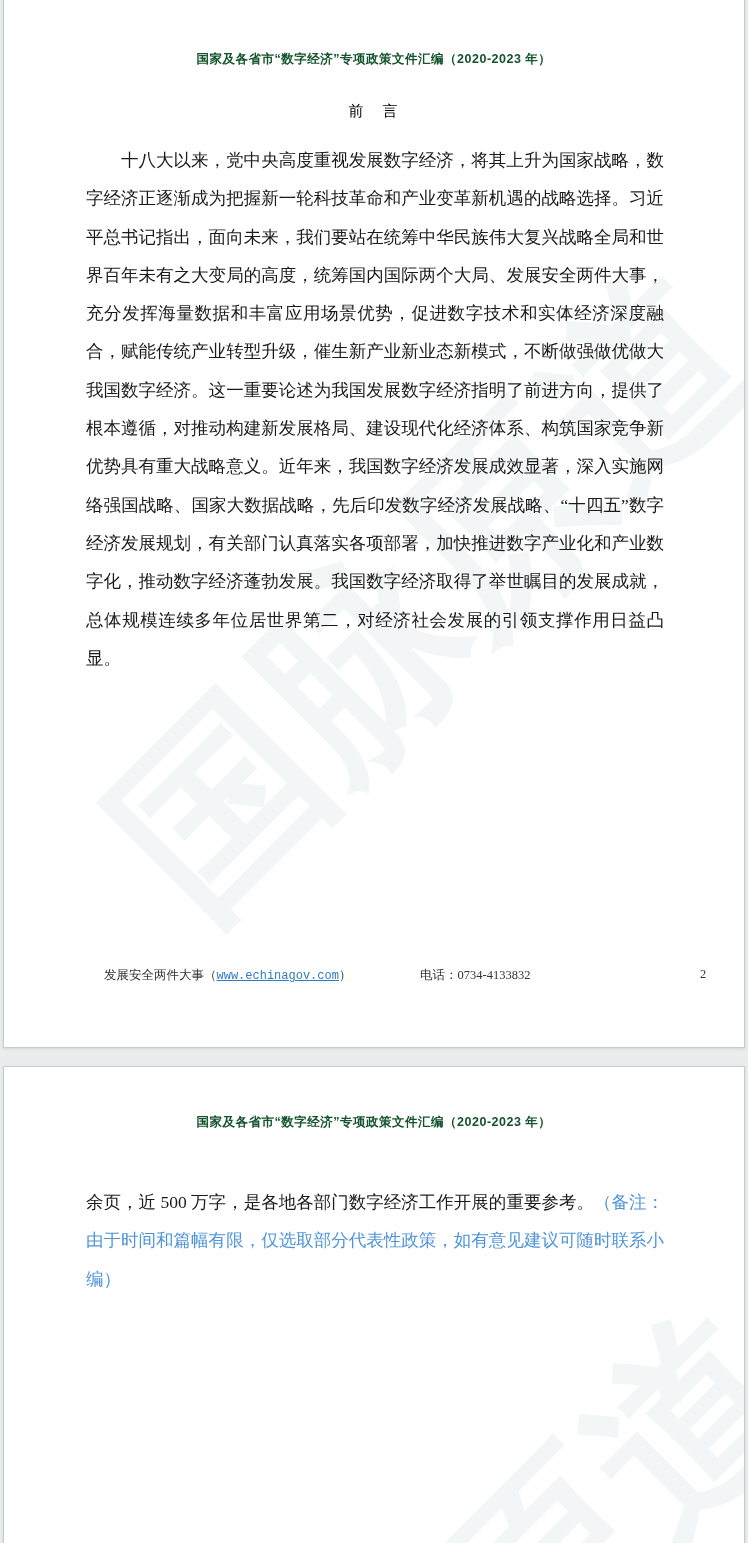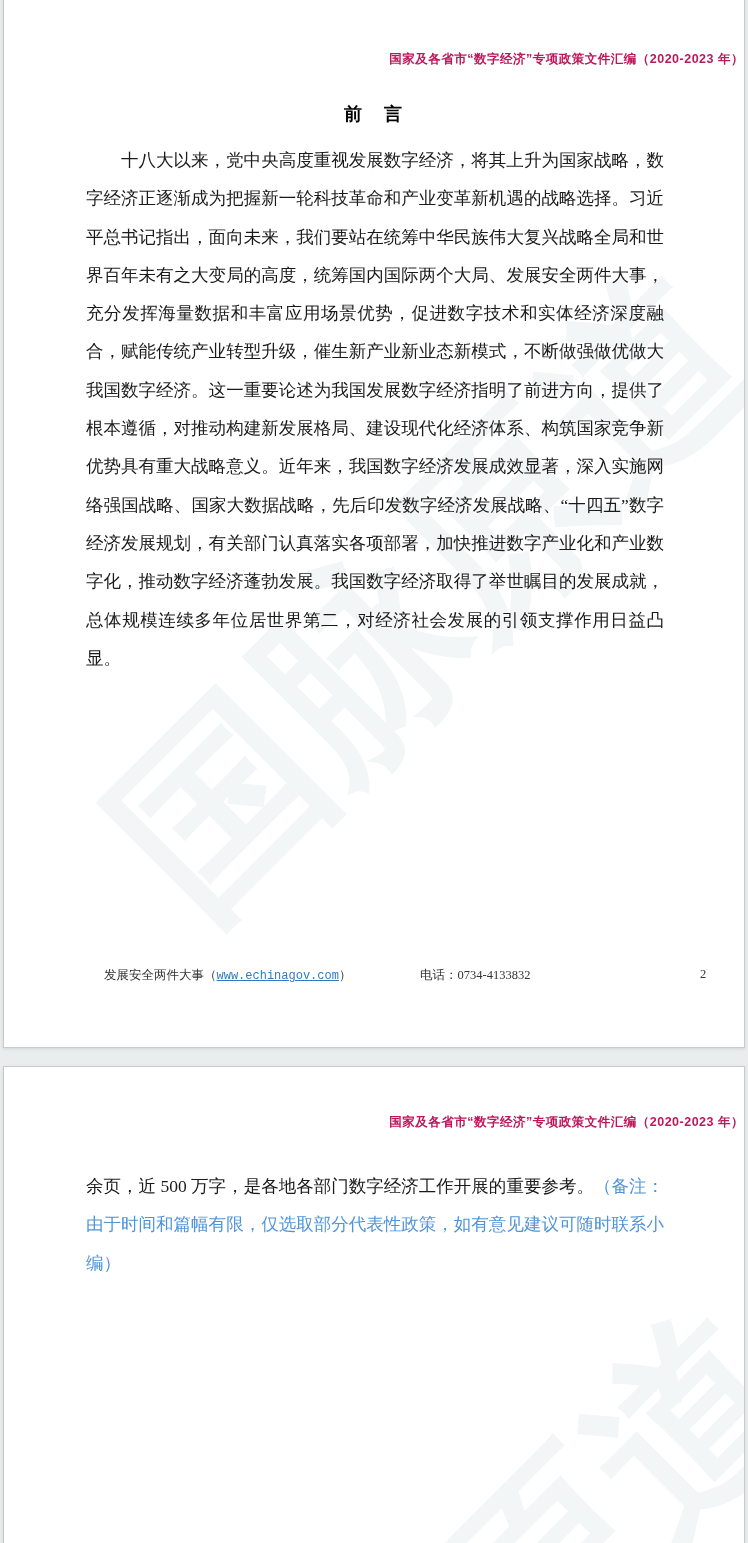--- a/index.html
+++ b/index.html
@@ -17,51 +17,51 @@
     background:#ffffff;
     border:1px solid #c6cbcb;
     box-shadow:0 1px 3px rgba(0,0,0,0.10);
     overflow:hidden;
   }
   #page1 { top:-12px; height:1060px; }
   #page2 { top:1066px; height:640px; }
 
   .page-header {
     position:absolute; left:0; right:0;
-    text-align:right;
+    text-align:center;
     font-family:"Liberation Sans","DejaVu Sans",sans-serif;
     font-weight:bold;
     font-size:12.5px;
-    color:#be185d;
+    color:#14532d;
     letter-spacing:0.5px;
   }
   #page1 .page-header { top:62px; }
   #page2 .page-header { top:47px; }
 
   .doc-title {
     position:absolute; left:0; right:0; top:113px;
     text-align:center;
     font-family:"Liberation Sans","DejaVu Sans",sans-serif;
-    font-weight:bold;
-    font-size:18px;
+    font-weight:normal;
+    font-size:15px;
     color:#000000;
     letter-spacing:2px;
   }
 
   .body-text {
     position:absolute;
     left:82px;
     width:578px;
     font-size:17.5px;
     line-height:38.3px;
     color:#1a1a1a;
     text-align:justify;
   }
   #page1 .body-text { top:152px; }
-  #page2 .body-text { top:100px; }
+  #page2 .body-text { top:116px; }
   .body-text p { text-indent:2em; }
   .body-text p.no-indent { text-indent:0; }
 
   .note-blue { color:#4f94d8; }
 
   .page-footer {
     position:absolute;
     left:82px; right:40px;
     top:978px;
     font-size:12.5px;

